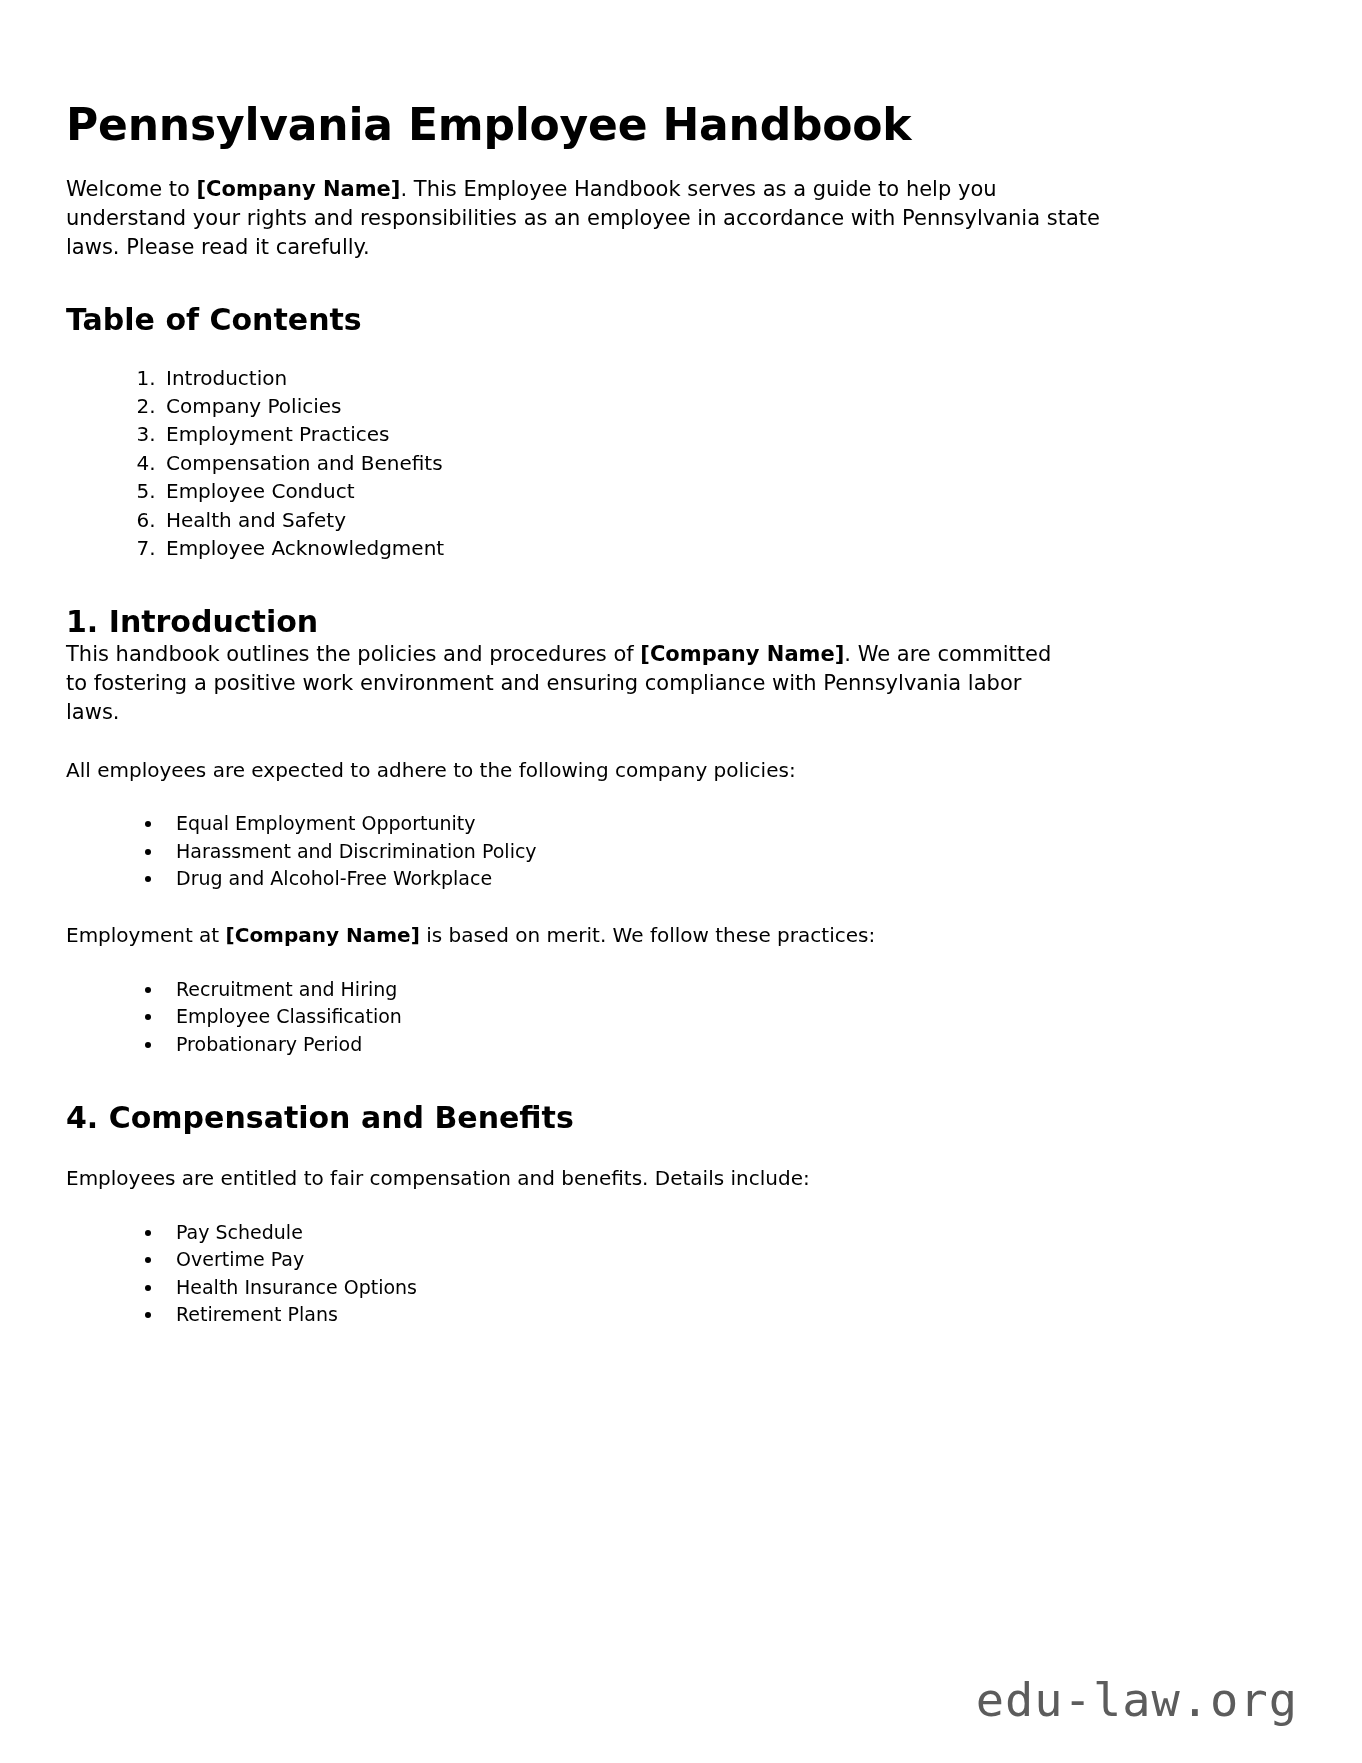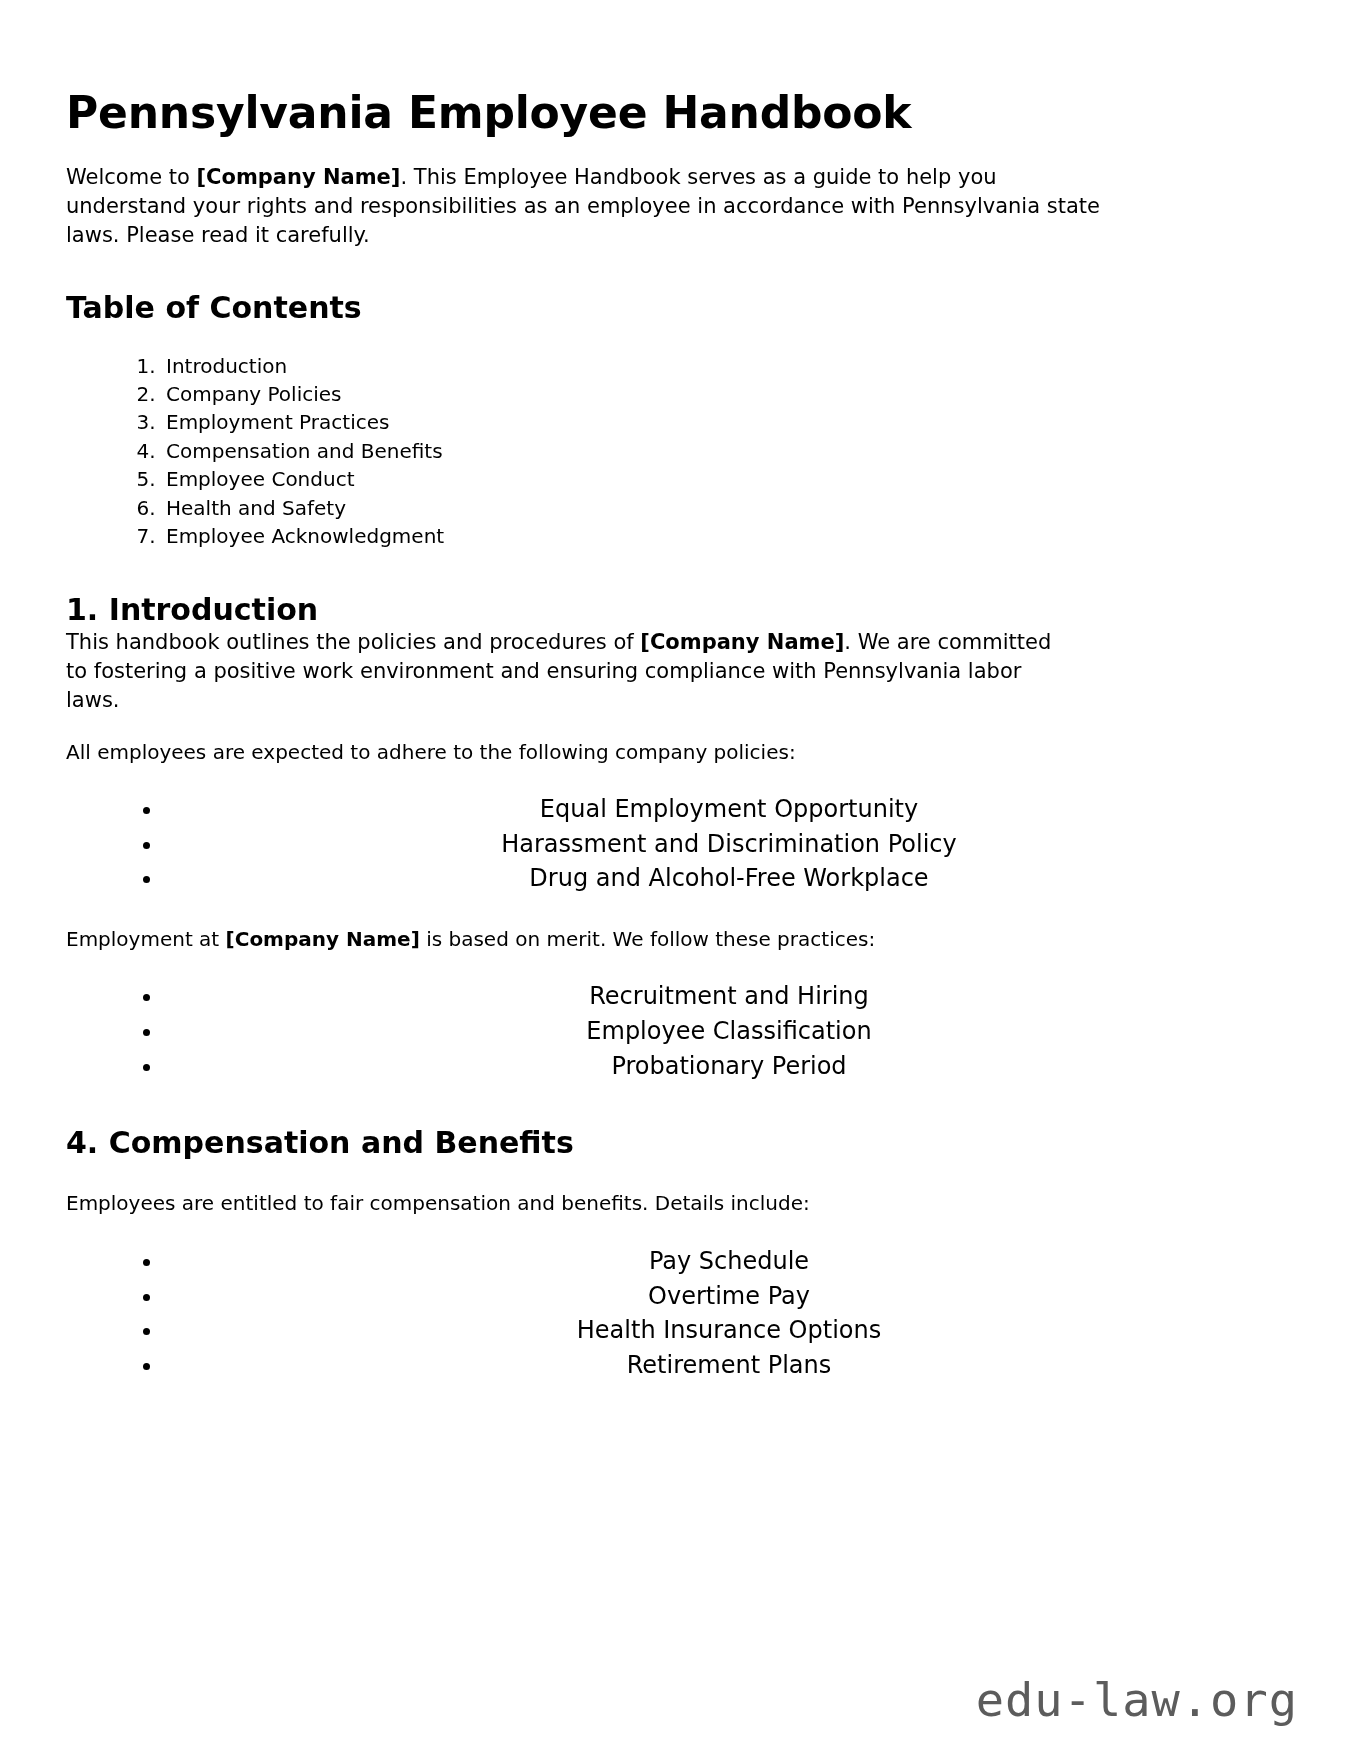--- a/index.html
+++ b/index.html
@@ -14,21 +14,21 @@
     position: relative;
     overflow: hidden;
     font-family: "DejaVu Sans", sans-serif;
     color: #000000;
     -webkit-font-smoothing: antialiased;
   }
 
   .page {
     position: absolute;
     left: 0;
-    top: 0;
+    top: 12px;
     width: 1362px;
     height: 1334px;
     box-sizing: border-box;
     padding: 72px 80px 16px 66px;
   }
 
   
   .doc-title {
     font-size: 44px;
     font-weight: bold;
@@ -54,45 +54,44 @@
   .para {
     font-size: 21px;
     line-height: 1.38;
     margin: 0;
     max-width: 1055px;
   }
   .para.lead    { margin-top: 26px; }
   .para.small   { font-size: 20px; }
 
   .para-intro     { max-width: 1000px; }
-  .para-policies  { margin-top: 24px; }
+  .para-policies  { margin-top: 30px; }
   .para-practices { margin-top: 30px; }
   .para-comp      { margin-top: 30px; }
 
   b, strong { font-weight: bold; }
 
   
   ol.toc-list {
     margin: 26px 0 0 0;
     padding-left: 96px;
     font-size: 20px;
     line-height: 1.42;
     list-style-position: outside;
     list-style-type: decimal;
   }
   ol.toc-list li { padding-left: 4px; }
 
   ul.bullets {
     margin: 26px 0 0 0;
     padding-left: 98px;
-    font-size: 24px;
+    font-size: 19px;
     line-height: 1.44;
     list-style-position: outside;
     list-style-type: disc;
-    text-align: center;
   }
   ul.bullets li { padding-left: 12px; }
 
   
   .watermark {
     position: absolute;
     right: 64px;
     bottom: 36px;
     font-family: "DejaVu Sans Mono", monospace;
     font-size: 47px;

